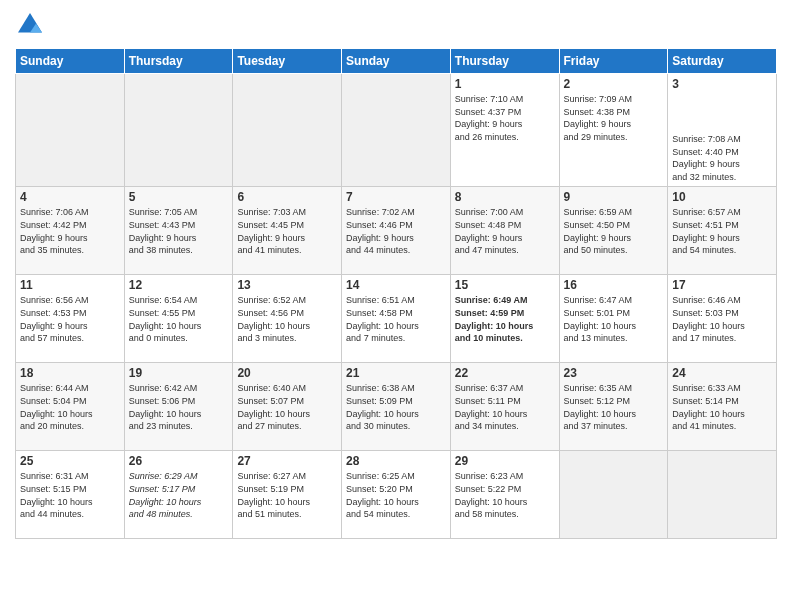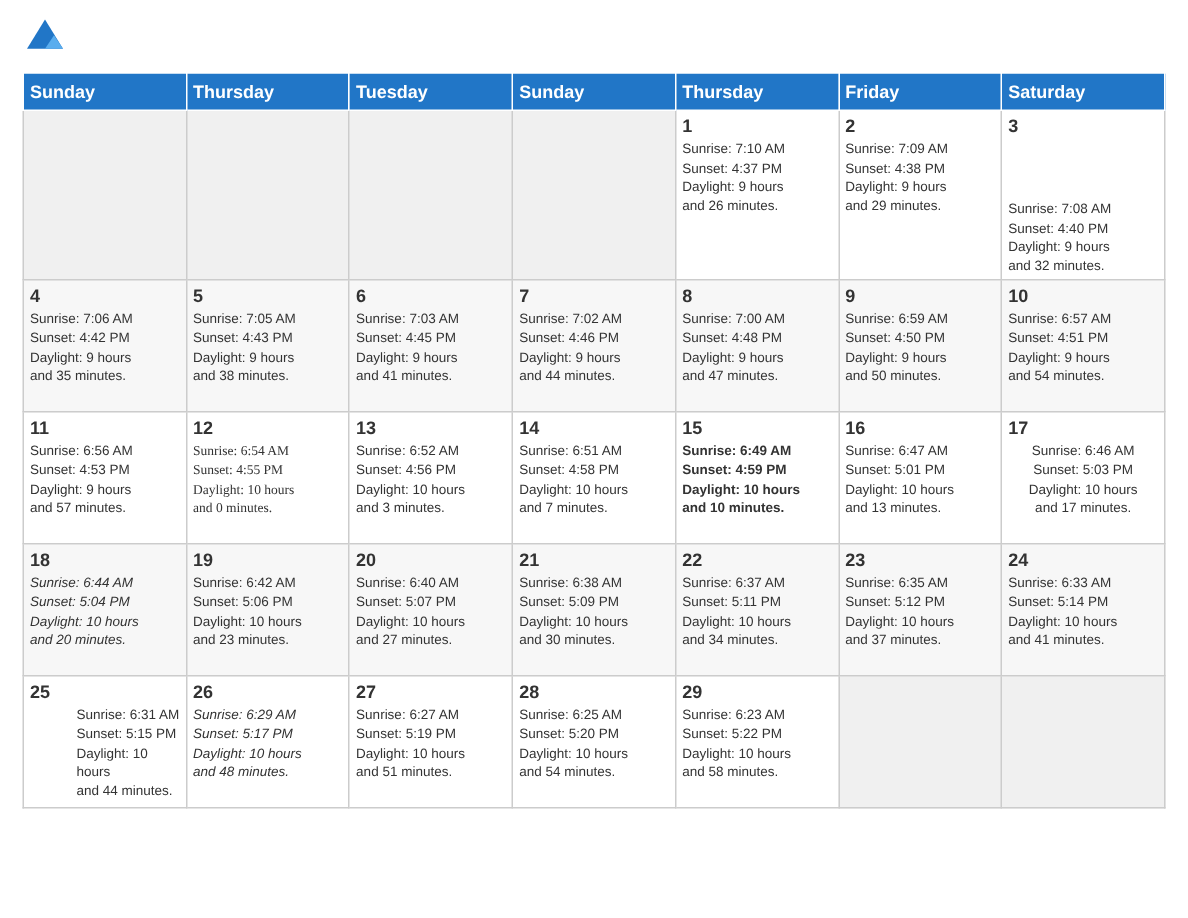--- a/index.html
+++ b/index.html
@@ -214,21 +214,21 @@
         <tr>
           <td>
             <span class="day-number">11</span>
             <div class="day-info" style="white-space: pre-line;">Sunrise: 6:56 AM
 Sunset: 4:53 PM
 Daylight: 9 hours
 and 57 minutes.</div>
           </td>
           <td>
             <span class="day-number">12</span>
-            <div class="day-info" style="white-space: pre-line; font-family: Liberation Serif, serif;">Sunrise: 6:54 AM
+            <div class="day-info" style="white-space: pre-line;">Sunrise: 6:54 AM
 Sunset: 4:55 PM
 Daylight: 10 hours
 and 0 minutes.</div>
           </td>
           <td>
             <span class="day-number">13</span>
             <div class="day-info" style="white-space: pre-line;">Sunrise: 6:52 AM
 Sunset: 4:56 PM
 Daylight: 10 hours
 and 3 minutes.</div>
@@ -249,30 +249,30 @@
           </td>
           <td>
             <span class="day-number">16</span>
             <div class="day-info" style="white-space: pre-line;">Sunrise: 6:47 AM
 Sunset: 5:01 PM
 Daylight: 10 hours
 and 13 minutes.</div>
           </td>
           <td>
             <span class="day-number">17</span>
-            <div class="day-info" style="white-space: pre-line; text-align: center;">Sunrise: 6:46 AM
+            <div class="day-info" style="white-space: pre-line;">Sunrise: 6:46 AM
 Sunset: 5:03 PM
 Daylight: 10 hours
 and 17 minutes.</div>
           </td>
         </tr>
         <tr>
           <td>
             <span class="day-number">18</span>
-            <div class="day-info" style="white-space: pre-line; font-style: italic;">Sunrise: 6:44 AM
+            <div class="day-info" style="white-space: pre-line;">Sunrise: 6:44 AM
 Sunset: 5:04 PM
 Daylight: 10 hours
 and 20 minutes.</div>
           </td>
           <td>
             <span class="day-number">19</span>
             <div class="day-info" style="white-space: pre-line;">Sunrise: 6:42 AM
 Sunset: 5:06 PM
 Daylight: 10 hours
 and 23 minutes.</div>
@@ -309,21 +309,21 @@
             <span class="day-number">24</span>
             <div class="day-info" style="white-space: pre-line;">Sunrise: 6:33 AM
 Sunset: 5:14 PM
 Daylight: 10 hours
 and 41 minutes.</div>
           </td>
         </tr>
         <tr>
           <td>
             <span class="day-number">25</span>
-            <div class="day-info" style="white-space: pre-line; margin-left: 31px;">Sunrise: 6:31 AM
+            <div class="day-info" style="white-space: pre-line;">Sunrise: 6:31 AM
 Sunset: 5:15 PM
 Daylight: 10 hours
 and 44 minutes.</div>
           </td>
           <td>
             <span class="day-number">26</span>
             <div class="day-info" style="white-space: pre-line; font-style: italic;">Sunrise: 6:29 AM
 Sunset: 5:17 PM
 Daylight: 10 hours
 and 48 minutes.</div>

